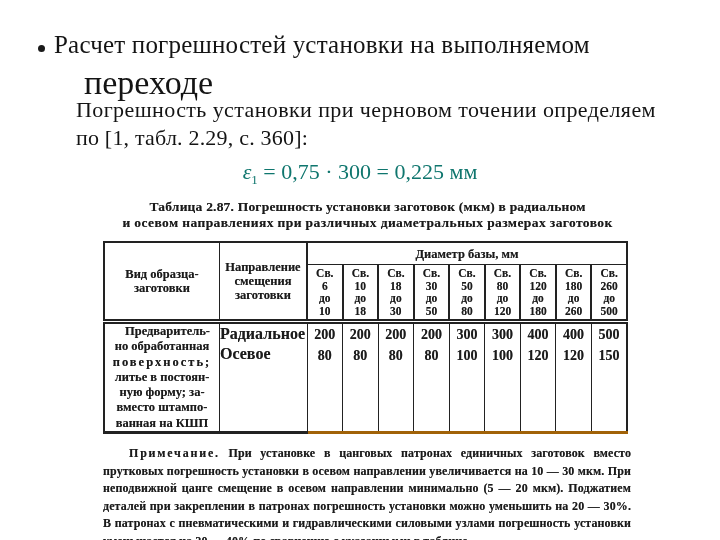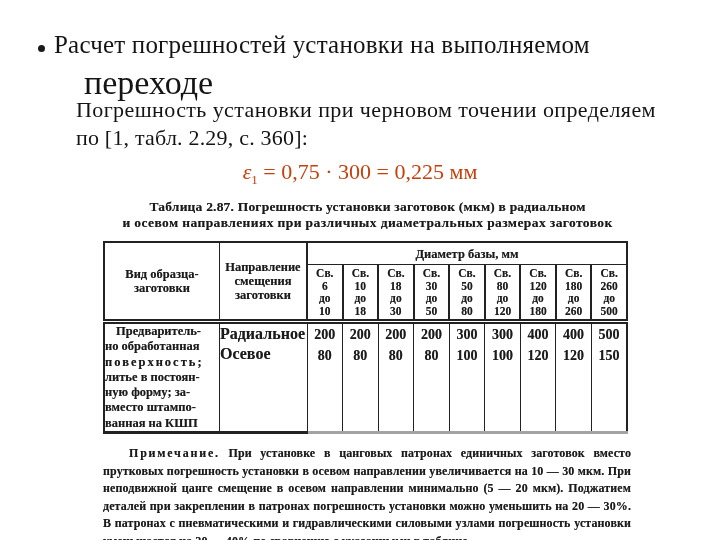--- a/index.html
+++ b/index.html
@@ -28,21 +28,21 @@
   .para-line1{
     position:absolute;left:76px;top:97px;
     font-size:22px;letter-spacing:0.4px;white-space:nowrap;
   }
   .para-line2{
     position:absolute;left:76px;top:125px;
     font-size:22px;letter-spacing:0.2px;white-space:nowrap;
   }
   .formula{
     position:absolute;left:0;top:159px;width:720px;
-    text-align:center;font-size:22px;color:#c2410c;
+    text-align:center;font-size:22px;color:#0f766e;
   }
   .formula .fsym{font-style:italic;}
   .formula .fsub{font-size:13px;}
   
   .scan{color:#1b1b1b;text-shadow:0 0 0.5px rgba(25,25,25,0.55);}
   .tbl-title1{
     position:absolute;left:60px;top:199px;width:615px;
     text-align:center;font-size:13.5px;font-weight:bold;letter-spacing:0.2px;
     white-space:nowrap;
   }
@@ -63,38 +63,38 @@
   .hdr-dir{width:86px;border-right:2px solid #222;border-bottom:5px double #222;padding:0 6px;}
   .hdr-diam{height:21px;border-bottom:1.5px solid #222;font-size:12.5px;}
   .range{
     height:54px;border-left:2px solid #222;border-bottom:5px double #222;
     text-align:center;vertical-align:top;
   }
   .range div{font-size:11.5px;line-height:12.5px;text-align:center;}
   .range div:first-child{padding-top:2px;}
   tr.body-row{height:108px;}
   td.spec{
-    vertical-align:top;text-align:left;
+    vertical-align:top;text-align:center;
     font-size:12.5px;line-height:15.3px;
     padding:5px 3px 0 5px;
     border-right:1.5px solid #222;border-bottom:3px solid #222;
   }
   td.spec .indent{padding-left:11px;}
   td.spec .spaced{letter-spacing:2px;}
   td.dirs{
     vertical-align:top;text-align:left;
     font-size:16px;line-height:20px;
     padding:7px 0 0 7px;
     border-right:1.5px solid #222;border-bottom:3px solid #222;
   }
   td.val{
     vertical-align:top;text-align:center;
     font-size:14px;line-height:21px;
     padding-top:6px;
-    border-left:1.5px solid #222;border-bottom:3px solid #a3a3a3;margin-left:21px;
+    border-left:1.5px solid #222;border-bottom:3px solid #a16207;margin-left:21px;
   }
   .note{
     position:absolute;left:103px;top:445px;width:528px;
     font-size:12px;line-height:17.6px;font-weight:bold;
     text-align:justify;text-indent:26px;letter-spacing:0.1px;
   }
   .note-label{letter-spacing:1.8px;}
 </style>
 </head>
 <body>

